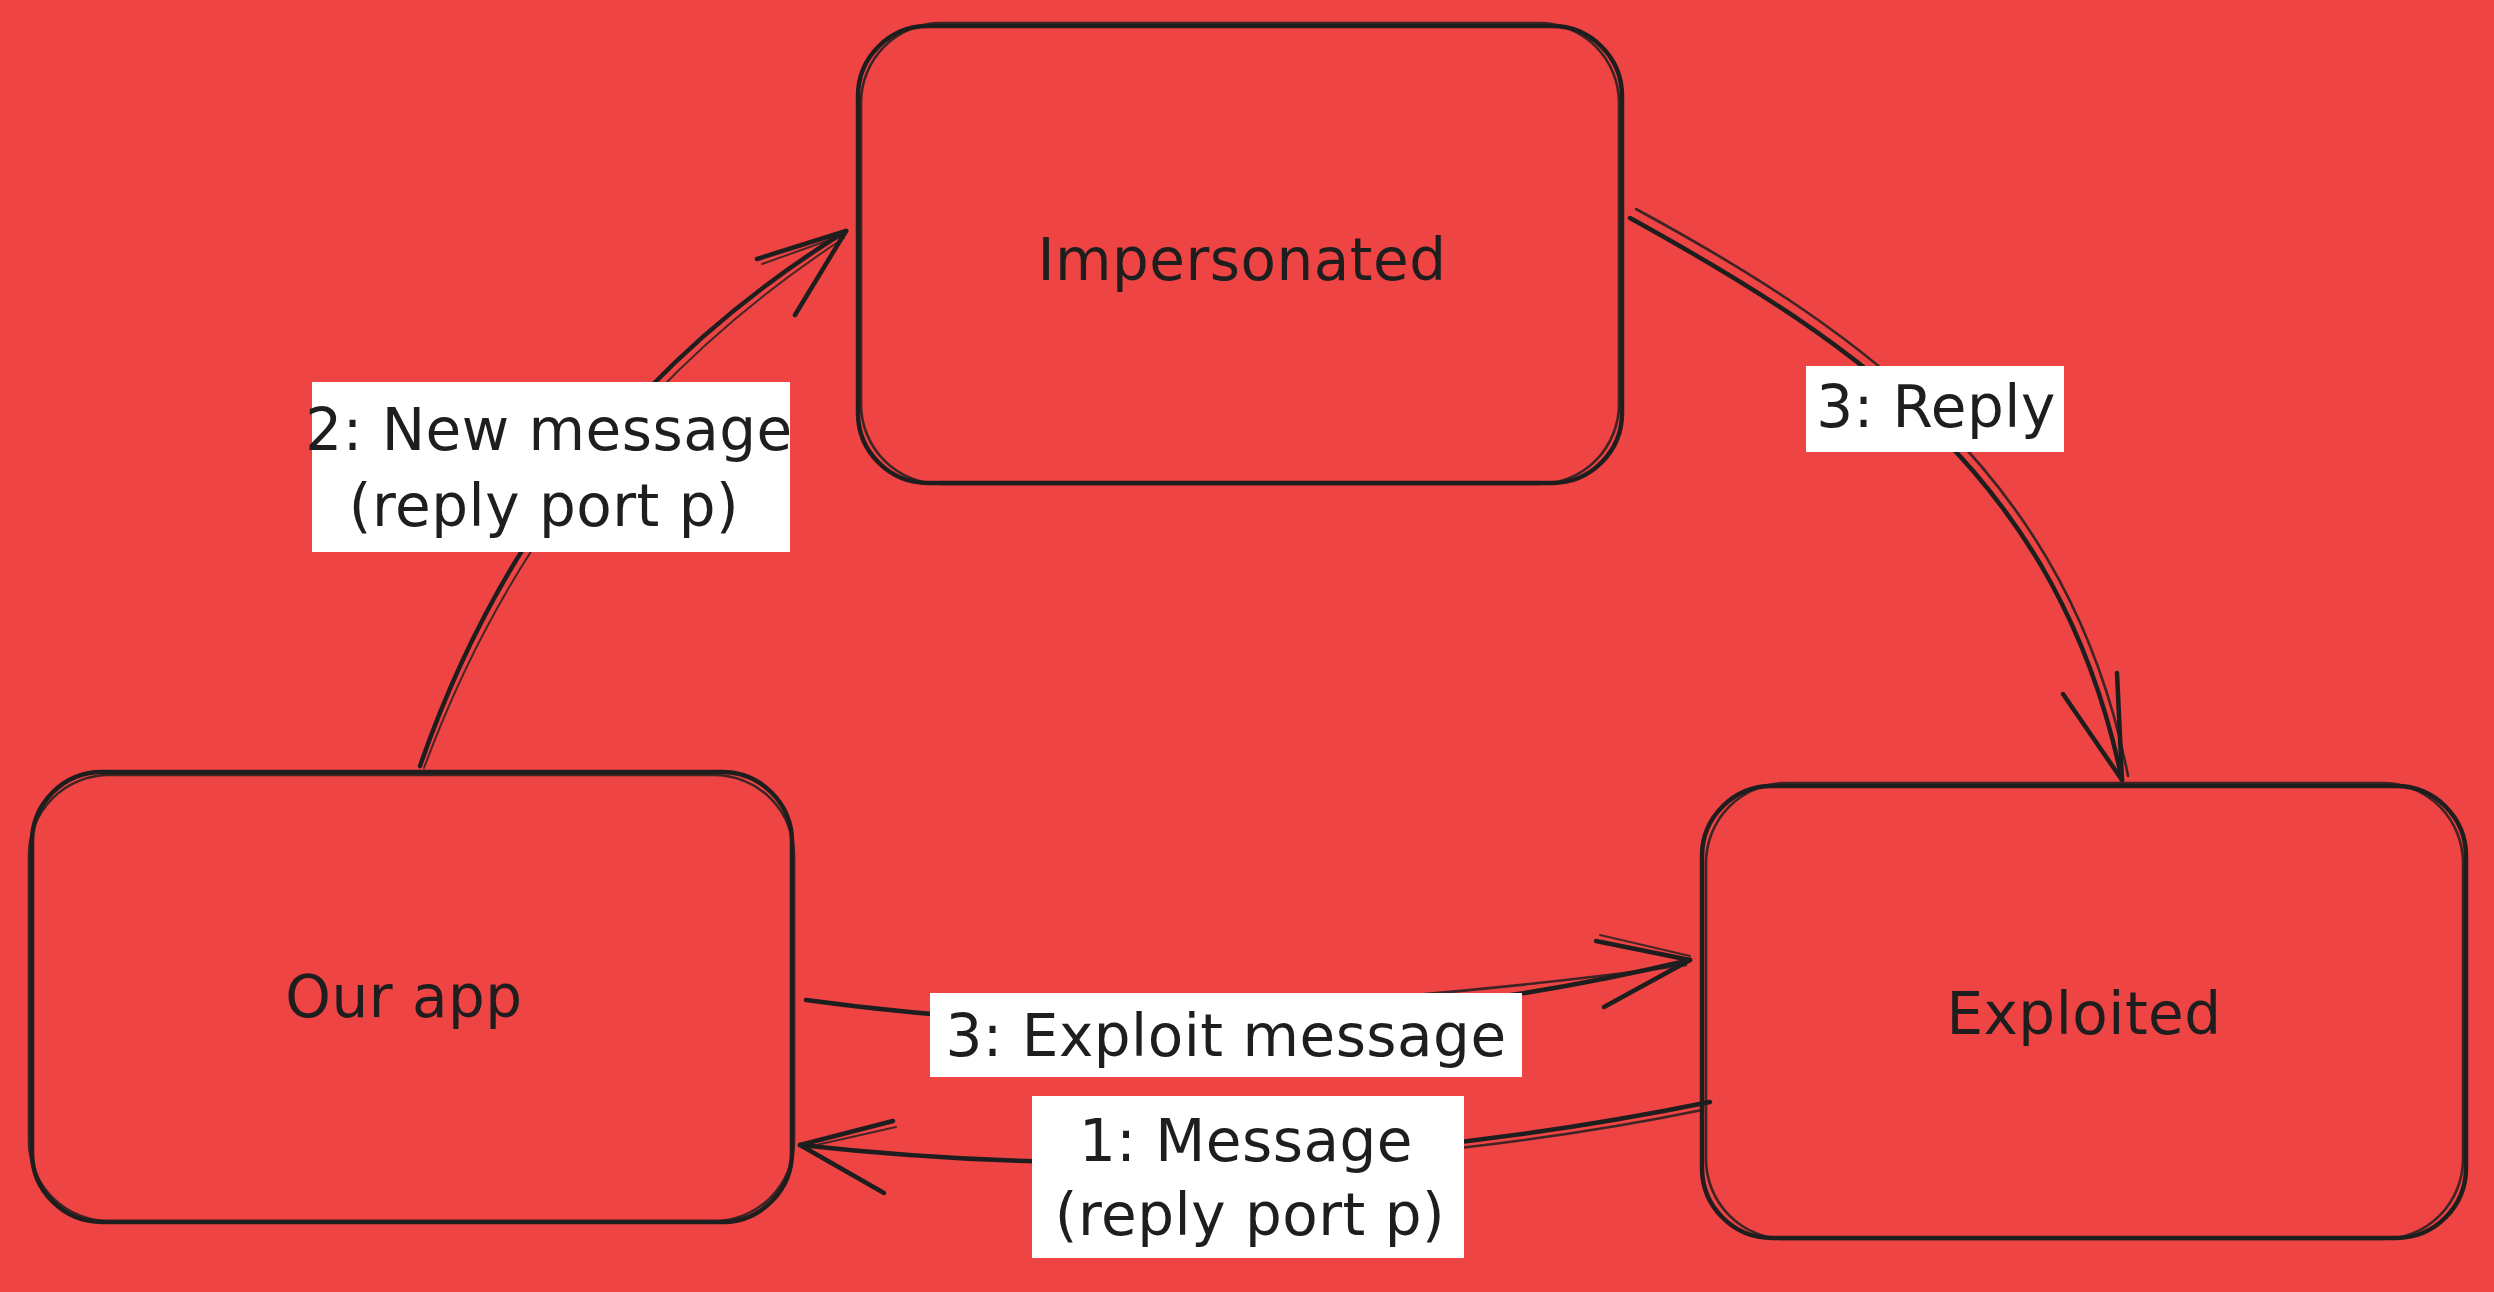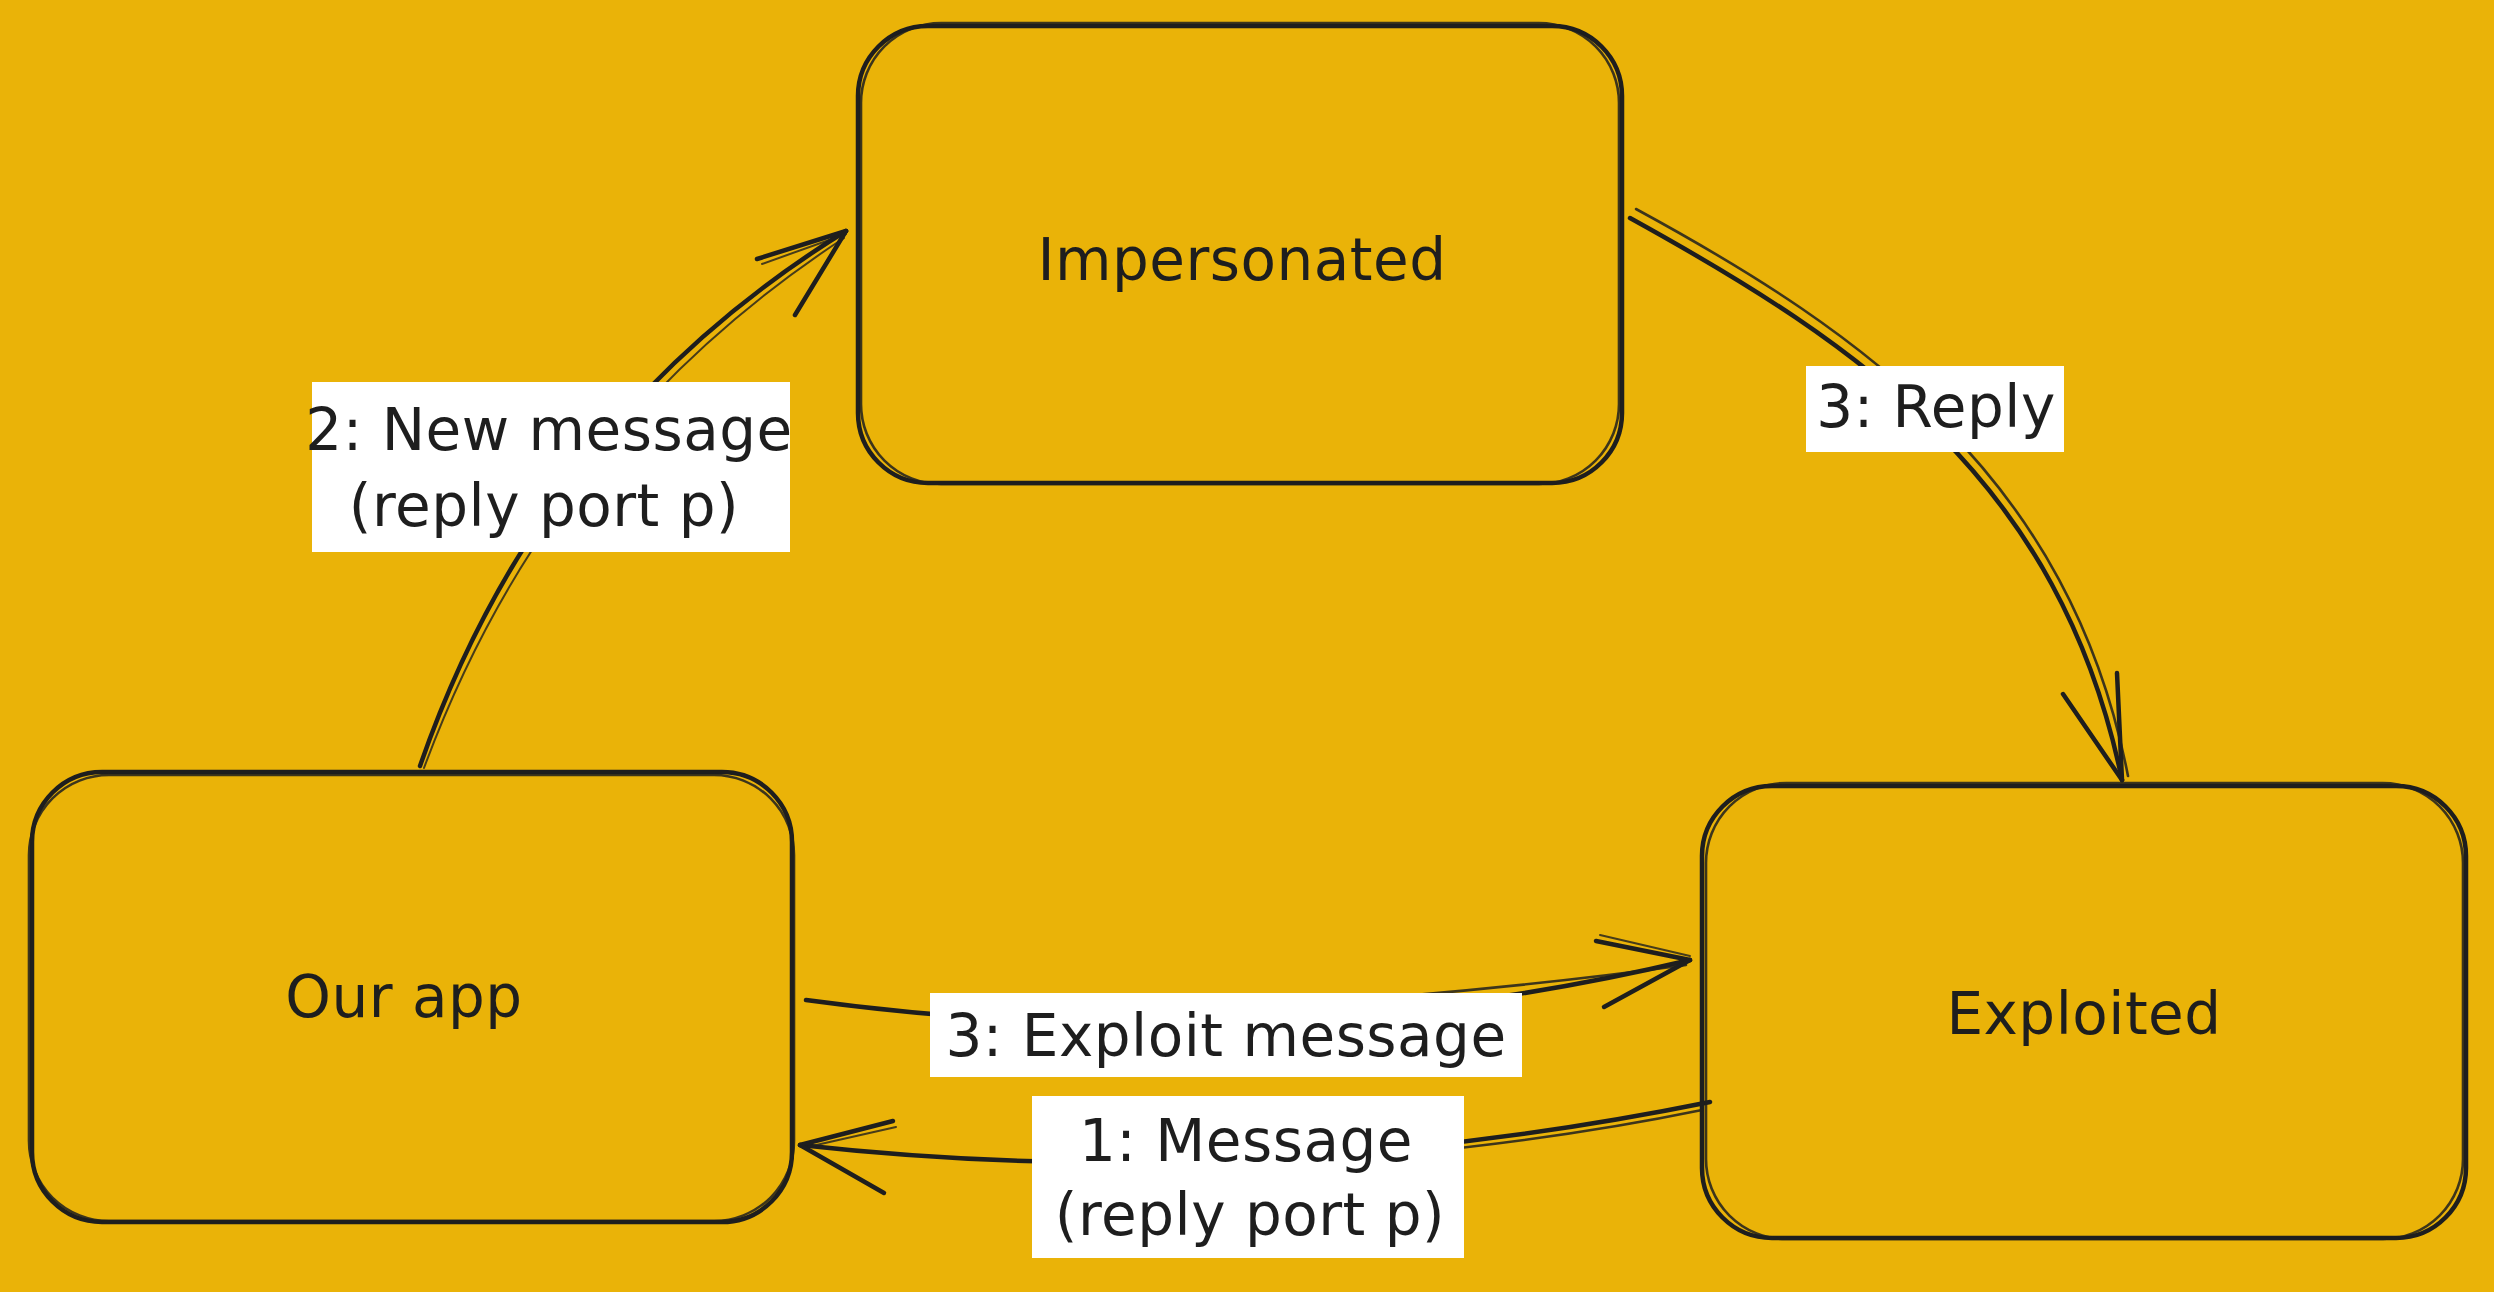--- a/index.html
+++ b/index.html
@@ -7,21 +7,21 @@
     padding: 0;
     background: #ffffff;
     width: 2494px;
     height: 1292px;
     overflow: hidden;
   }
   #canvas-wrap {
     position: relative;
     width: 2494px;
     height: 1292px;
-    background: #eab308;
+    background: #ef4444;
   }
   svg { display: block; }
   .stroke {
     stroke: #1e1e1e;
     fill: none;
     stroke-linecap: round;
     stroke-linejoin: round;
   }
   .w-main   { stroke-width: 4.5px; }
   .w-second { stroke-width: 2.6px; opacity: 0.85; }

